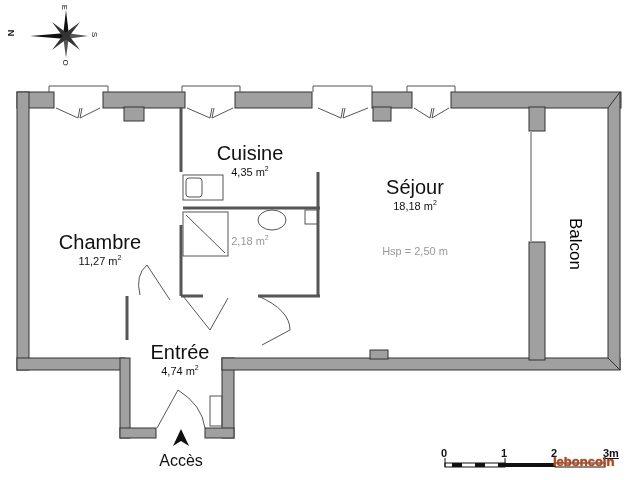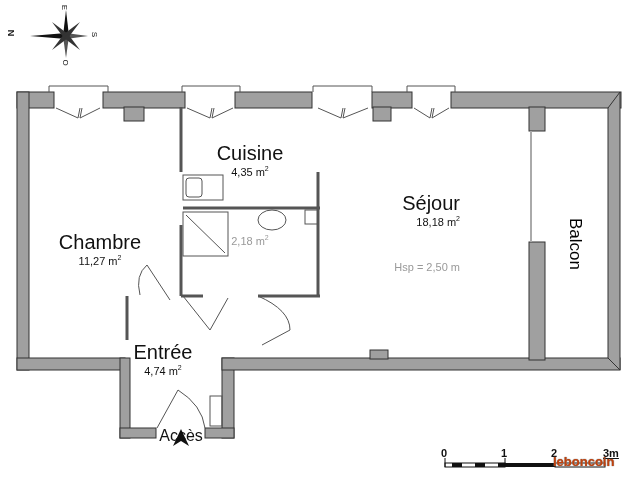--- a/index.html
+++ b/index.html
@@ -122,30 +122,30 @@
   <div class="room-name">Chambre</div>
   <div class="room-area"><span>11,27 m</span><sup>2</sup></div>
 </div>
 <div class="lbl" style="left:205px;top:142px;width:90px;">
   <div class="room-name">Cuisine</div>
   <div class="room-area"><span>4,35 m</span><sup>2</sup></div>
 </div>
 <div class="lbl" style="left:205px;top:234px;width:90px;">
   <div class="room-area faded"><span>2,18 m</span><sup>2</sup></div>
 </div>
-<div class="lbl" style="left:370px;top:192px;width:90px;text-align:right;">
+<div class="lbl" style="left:370px;top:176px;width:90px;">
   <div class="room-name">Séjour</div>
   <div class="room-area"><span>18,18 m</span><sup>2</sup></div>
   <div class="room-area faded" style="margin-top:33px;">Hsp = 2,50 m</div>
 </div>
-<div class="lbl" style="left:118px;top:341px;width:90px;">
+<div class="lbl" style="left:135px;top:341px;width:90px;">
   <div class="room-name">Entrée</div>
   <div class="room-area"><span>4,74 m</span><sup>2</sup></div>
 </div>
 <div class="balcon">Balcon</div>
 
-<div class="lbl" style="left:150px;top:427px;width:62px;font-size:16px;">Accès</div>
+<div class="lbl" style="left:150px;top:452px;width:62px;font-size:16px;">Accès</div>
 
 <span class="scale-txt" style="left:441px;top:447px;">0</span>
 <span class="scale-txt" style="left:501px;top:447px;">1</span>
 <span class="scale-txt" style="left:551px;top:447px;">2</span>
 <span class="scale-txt" style="left:603px;top:447px;text-decoration:underline;">3m</span>
 <span class="wm">leboncoin</span>
 
 </body></html>

